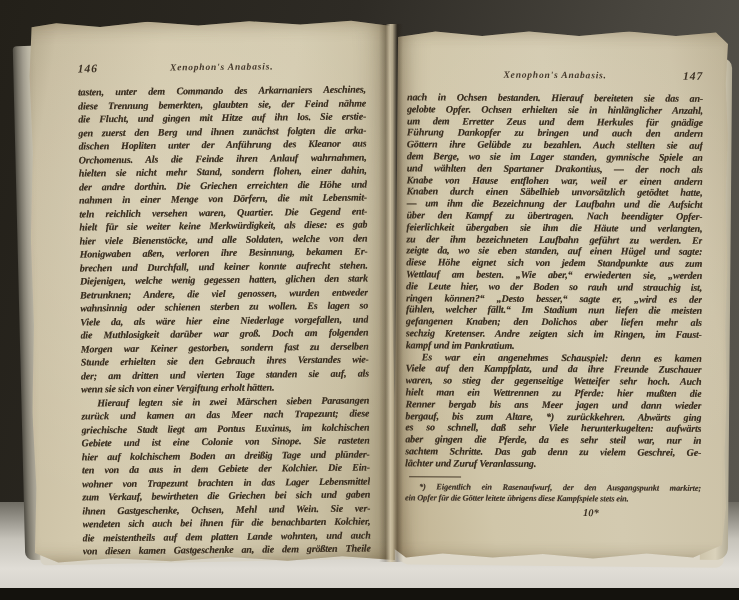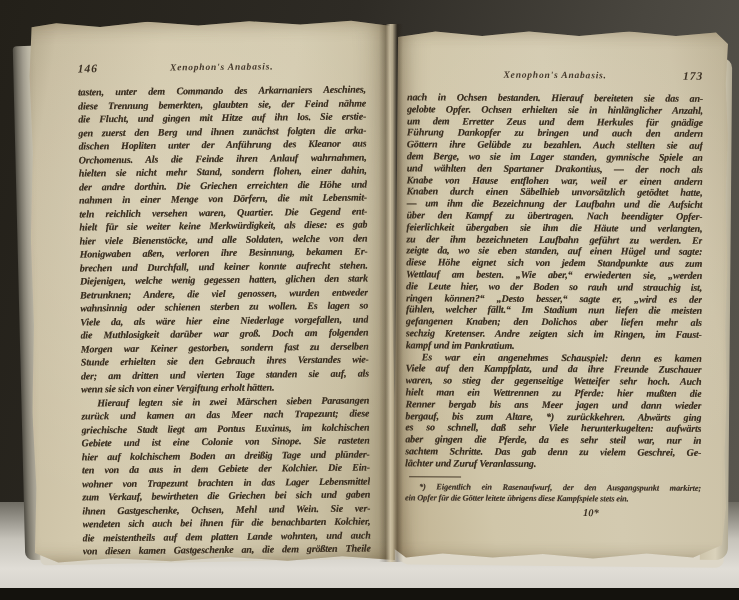--- a/index.html
+++ b/index.html
@@ -125,21 +125,21 @@
         <div class="line just">ihnen Gastgeschenke, Ochsen, Mehl und Wein.  Sie ver-</div>
         <div class="line just">wendeten sich auch bei ihnen für die benachbarten Kolchier,</div>
         <div class="line just">die meistentheils auf dem platten Lande wohnten, und auch</div>
         <div class="line just">von diesen kamen Gastgeschenke an, die dem größten Theile</div>
       </div>
   </div>
 
   <div class="page page-right">
     <div class="header">
       <span class="running">Xenophon's Anabasis.</span>
-      <span class="pagenum pn-right">173</span>
+      <span class="pagenum pn-right">147</span>
     </div>
     <div class="body lh-right">
         <div class="line just">nach in Ochsen bestanden.  Hierauf bereiteten sie das an-</div>
         <div class="line just">gelobte Opfer.  Ochsen erhielten sie in hinlänglicher Anzahl,</div>
         <div class="line just">um dem Erretter Zeus und dem Herkules für gnädige</div>
         <div class="line just">Führung Dankopfer zu bringen und auch den andern</div>
         <div class="line just">Göttern ihre Gelübde zu bezahlen.  Auch stellten sie auf</div>
         <div class="line just">dem Berge, wo sie im Lager standen, gymnische Spiele an</div>
         <div class="line just">und wählten den Spartaner Drakontius, — der noch als</div>
         <div class="line just">Knabe von Hause entflohen war, weil er einen andern</div>

